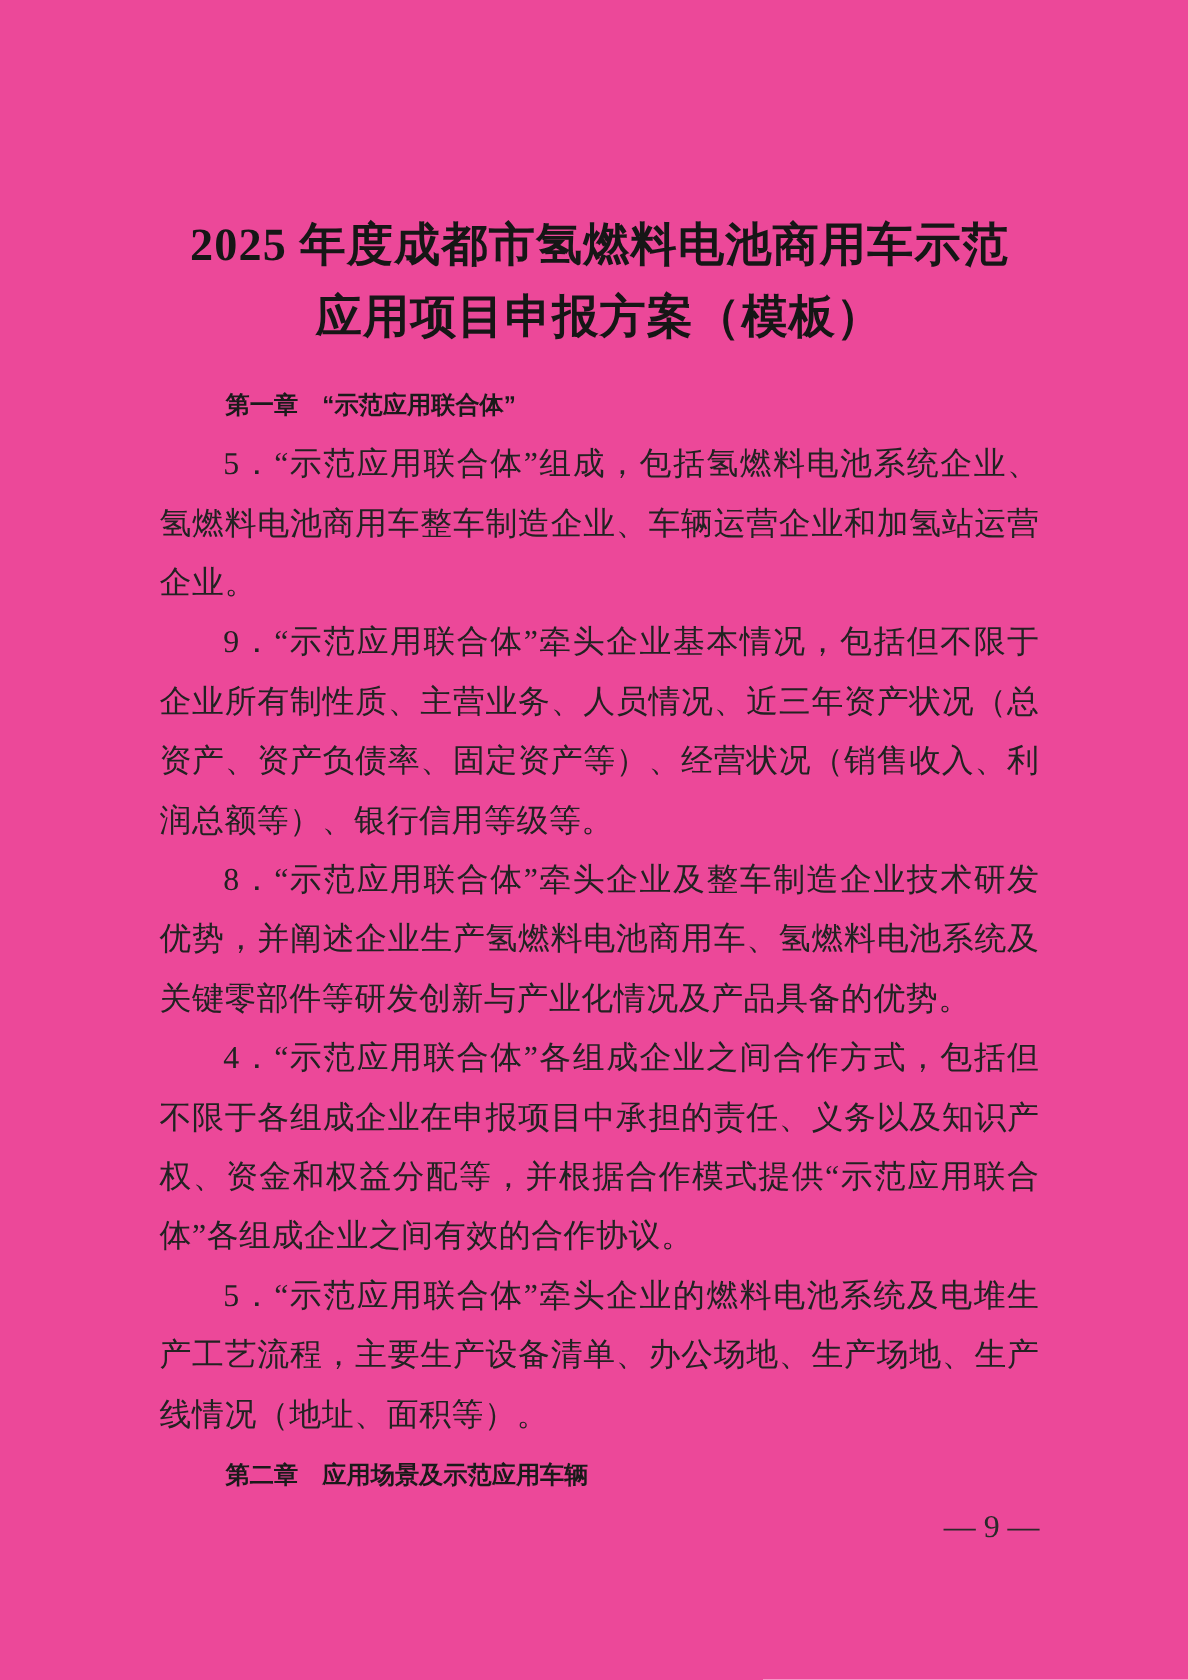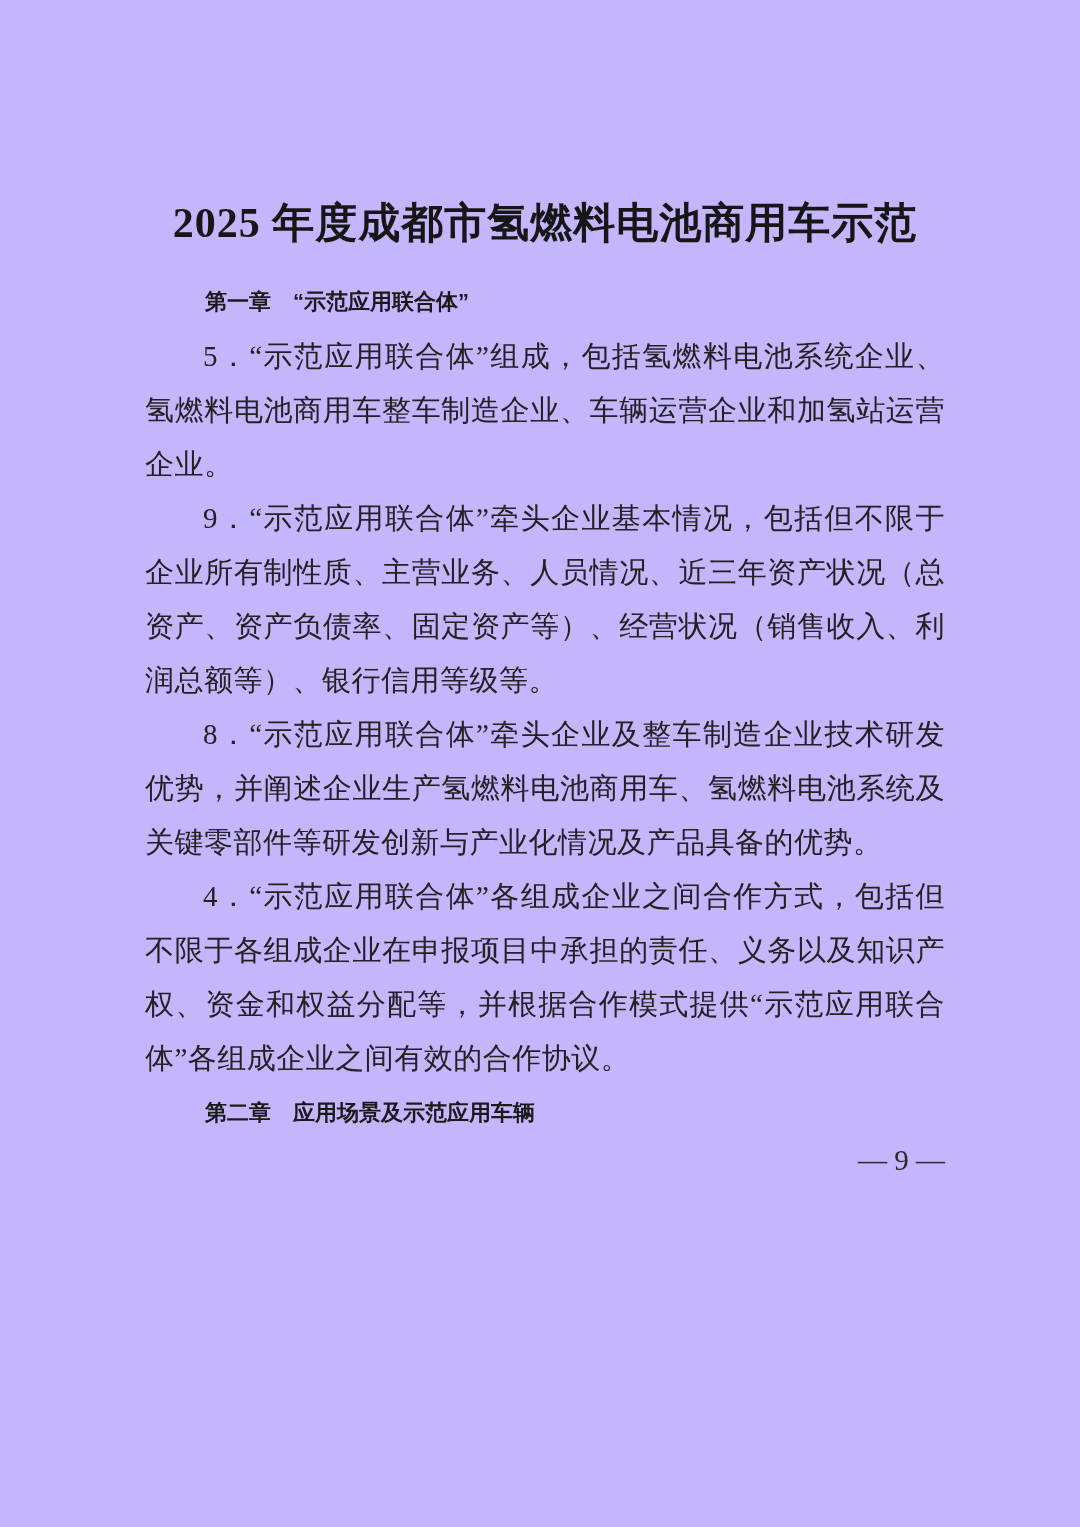--- a/index.html
+++ b/index.html
@@ -6,21 +6,21 @@
     margin: 0;
     padding: 0;
     background: #ffffff;
   }
   .page {
     position: relative;
     width: 1080px;
     height: 1527px;
     box-sizing: border-box;
     padding: 190px 135px 0 145px;
-    background: #c4b5fd;
+    background: #ec4899;
     color: #1e1e1e;
     font-family: "Liberation Serif", "DejaVu Serif", serif;
     overflow: hidden;
   }
   .doc-title {
     margin: 0 0 18px 0;
     text-align: center;
     font-size: 42px;
     line-height: 66px;
     font-weight: 700;
@@ -56,25 +56,27 @@
     line-height: 40px;
     color: #2a2a2a;
   }
 </style>
 </head>
 <body>
 
 <div class="page">
   <h1 class="doc-title">
     <span class="title-line">2025 年度成都市氢燃料电池商用车示范</span>
+    <span class="title-line">应用项目申报方案（模板）</span>
   </h1>
 
   <h2 class="chapter-heading">第一章　“示范应用联合体”</h2>
 
   <p class="body-paragraph">5．“示范应用联合体”组成，包括氢燃料电池系统企业、氢燃料电池商用车整车制造企业、车辆运营企业和加氢站运营企业。</p>
   <p class="body-paragraph">9．“示范应用联合体”牵头企业基本情况，包括但不限于企业所有制性质、主营业务、人员情况、近三年资产状况（总资产、资产负债率、固定资产等）、经营状况（销售收入、利润总额等）、银行信用等级等。</p>
   <p class="body-paragraph">8．“示范应用联合体”牵头企业及整车制造企业技术研发优势，并阐述企业生产氢燃料电池商用车、氢燃料电池系统及关键零部件等研发创新与产业化情况及产品具备的优势。</p>
   <p class="body-paragraph">4．“示范应用联合体”各组成企业之间合作方式，包括但不限于各组成企业在申报项目中承担的责任、义务以及知识产权、资金和权益分配等，并根据合作模式提供“示范应用联合体”各组成企业之间有效的合作协议。</p>
+  <p class="body-paragraph">5．“示范应用联合体”牵头企业的燃料电池系统及电堆生产工艺流程，主要生产设备清单、办公场地、生产场地、生产线情况（地址、面积等）。</p>
 
   <h2 class="chapter-heading">第二章　应用场景及示范应用车辆</h2>
 
   <div class="page-footer">— 9 —</div>
 </div>
 
 </body></html>

